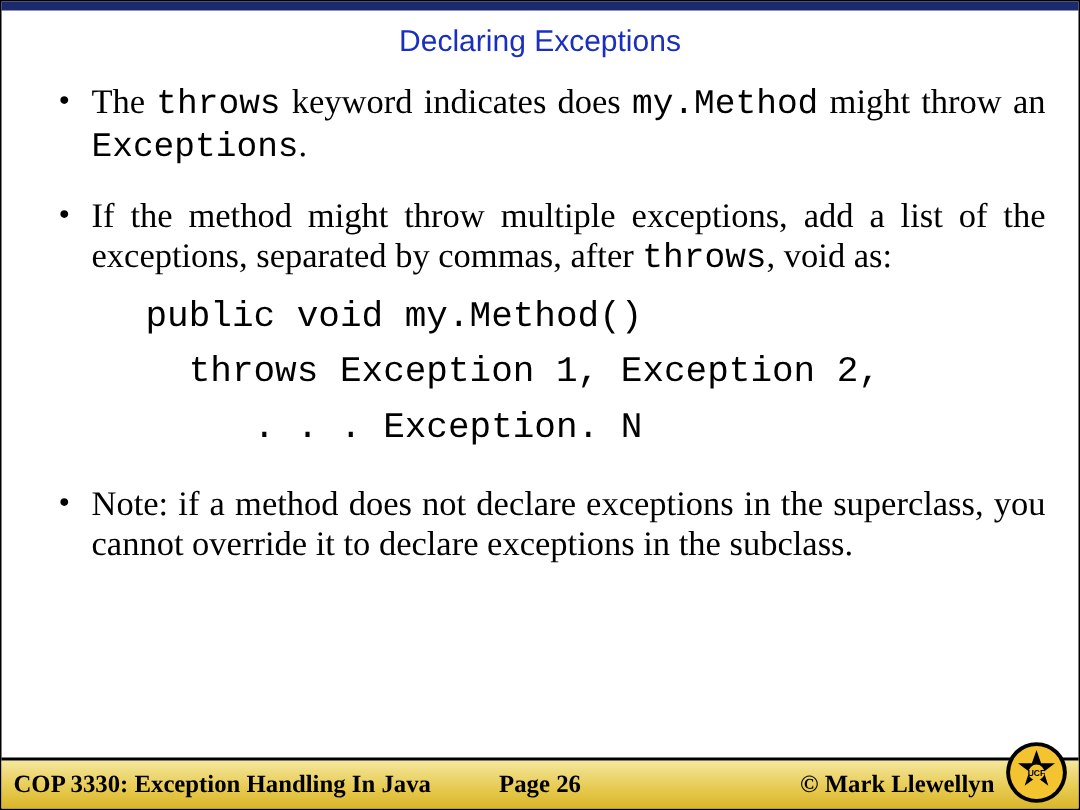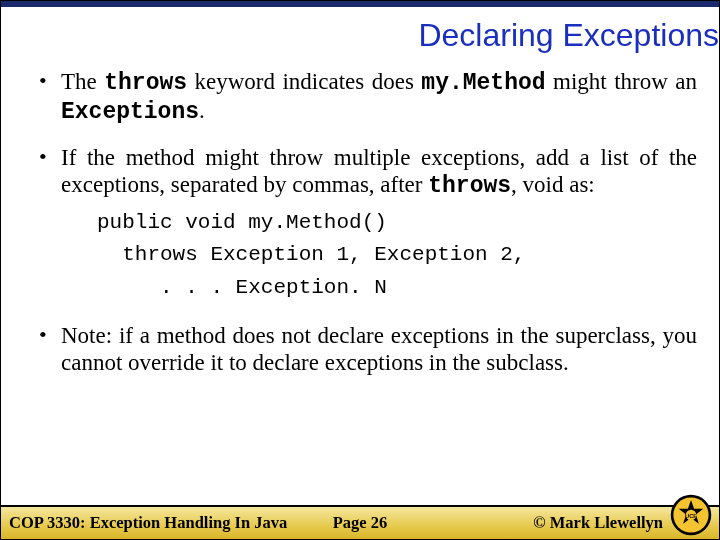--- a/index.html
+++ b/index.html
@@ -7,42 +7,42 @@
   .slide {
     width: 720px; height: 540px;
     background: #fff;
     border: 1px solid #000;
     position: relative;
     display: flex; flex-direction: column;
   }
   .topbar { height: 6px; background: #1a2a6c; }
   .title {
     color: #1b2fbf;
-    font-size: 32px;
+    font-size: 20px;
     font-family: Arial, Helvetica, sans-serif;
-    text-align: right;
+    text-align: center;
     padding: 10px 0 14px 0;
     font-weight: 400;
   }
   .content {
     flex: 1;
     padding: 0 22px 0 38px;
     color: #000;
     font-size: 23px;
     line-height: 1.18;
   }
   ul.bullets { list-style: none; }
   ul.bullets > li { position: relative; padding-left: 22px; margin-bottom: 18px; text-align: justify; }
   ul.bullets > li::before {
     content: "•"; position: absolute; left: 0; top: 0; font-size: 22px;
   }
-  .mono { font-family: "Courier New", monospace; font-weight: bold; }
+  .mono { font-family: "Courier New", monospace; }
   .codeblock {
     font-family: "Courier New", monospace;
-    font-size: 21px;
+    font-size: 24px;
     margin-left: 36px;
     margin-top: 6px;
     line-height: 1.55;
     white-space: pre;
   }
   .footer {
     height: 34px;
     border-top: 2px solid #000;
     background: linear-gradient(#f5e79e, #e6c94d 60%, #d9b52a);
     display: flex; align-items: center;

